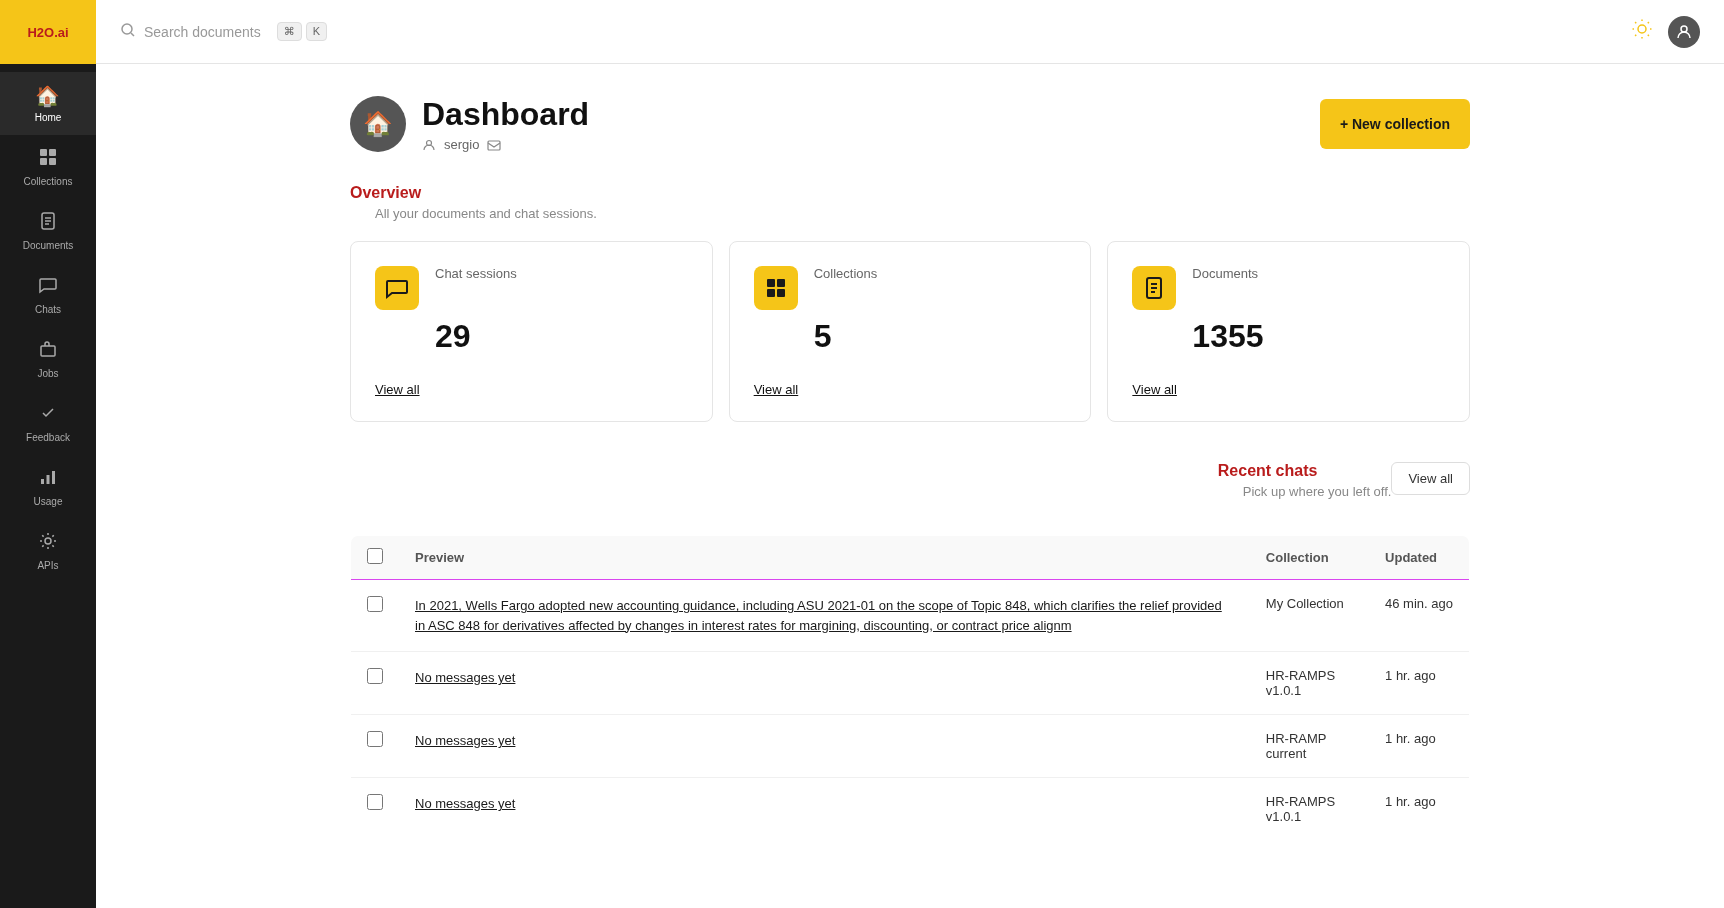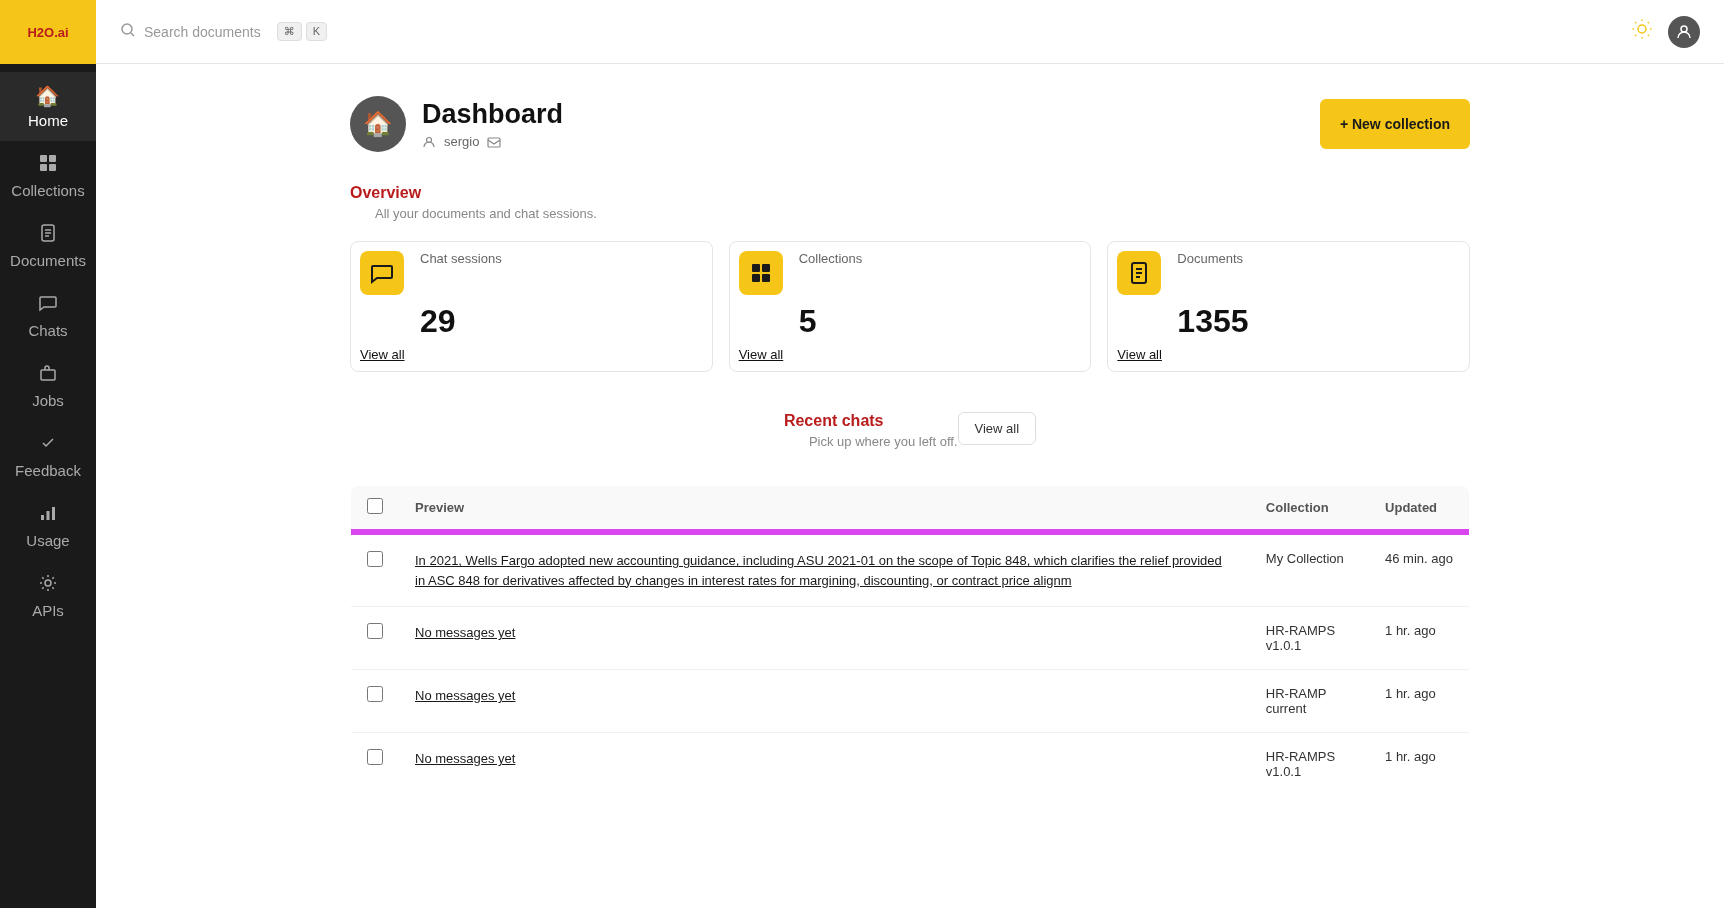--- a/index.html
+++ b/index.html
@@ -44,21 +44,21 @@
       justify-content: center;
       width: 100%;
       padding: 12px 0;
       cursor: pointer;
       color: #aaa;
       gap: 4px;
       border-radius: 0;
     }
     .sidebar-item.active { background: #2a2a2a; color: #fff; }
     .sidebar-item-label {
-      font-size: 15px;
+      font-size: 10px;
       color: inherit;
     }
     .sidebar-icon {
       font-size: 20px;
       color: inherit;
     }
 
     
     .main-area {
       display: flex;
@@ -145,21 +145,21 @@
       width: 56px;
       height: 56px;
       border-radius: 50%;
       background: #555;
       display: flex;
       align-items: center;
       justify-content: center;
       color: #fff;
       font-size: 24px;
     }
-    .dashboard-title { font-size: 27px; font-weight: 700; color: #111; }
+    .dashboard-title { font-size: 32px; font-weight: 700; color: #111; }
     .dashboard-user {
       display: flex;
       align-items: center;
       gap: 8px;
       color: #666;
       font-size: 13px;
       margin-top: 4px;
     }
     .new-collection-btn {
       background: #f5c518;
@@ -182,24 +182,24 @@
     .stats-grid {
       display: grid;
       grid-template-columns: repeat(3, 1fr);
       gap: 16px;
       margin-bottom: 40px;
     }
     .stat-card {
       background: #fff;
       border: 1px solid #e5e5e5;
       border-radius: 8px;
-      padding: 9px;
+      padding: 24px;
       display: flex;
       flex-direction: column;
-      gap: 0;
+      gap: 20px;
     }
     .stat-card-top {
       display: flex;
       align-items: flex-start;
       gap: 16px;
     }
     .stat-icon-box {
       width: 44px;
       height: 44px;
       border-radius: 8px;
@@ -219,21 +219,21 @@
       text-decoration: underline;
       cursor: pointer;
       display: inline-block;
       margin-top: 8px;
     }
 
     
     .recent-header {
       display: flex;
       align-items: flex-start;
-      justify-content: center;
+      justify-content: flex-end;
       margin-bottom: 16px;
     }
     .view-all-btn {
       background: #fff;
       border: 1px solid #ddd;
       border-radius: 6px;
       padding: 8px 16px;
       font-size: 13px;
       cursor: pointer;
       color: #333;
@@ -242,21 +242,21 @@
     
     .chats-table {
       width: 100%;
       border-collapse: collapse;
       border: 1px solid #e5e5e5;
       border-radius: 8px;
       overflow: hidden;
     }
     .chats-table thead tr {
       background: #f9f9f9;
-      border-bottom: 6px solid #d946ef;
+      border-bottom: 1px solid #d946ef;
     }
     .chats-table th {
       padding: 12px 16px;
       text-align: left;
       font-size: 13px;
       font-weight: 600;
       color: #555;
     }
     .chats-table td {
       padding: 16px 16px;

